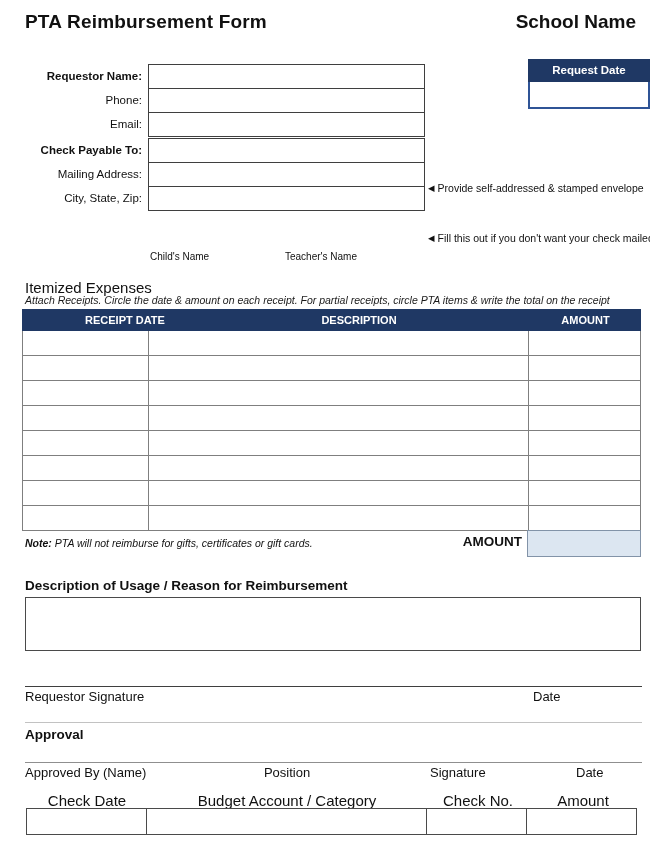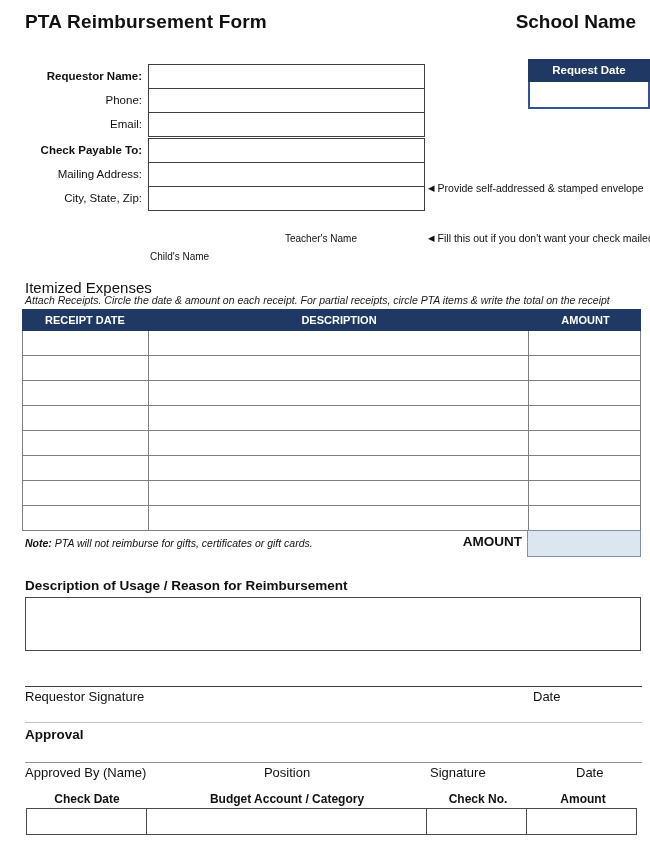--- a/index.html
+++ b/index.html
@@ -26,21 +26,21 @@
   .reqdate-box { height:27px; background:#fff; border:2px solid #2F5496; border-top:none; box-sizing:border-box; }
 
   
   .annot { position:absolute; left:428px; font-size:10.5px; white-space:nowrap; }
   .annot .glyph { font-size:8.5px; margin-right:3px; position:relative; top:-1px; }
 
   
   .exp-title { position:absolute; left:25px; top:271px; font-size:15px; font-weight:normal;margin-top:8px; }
   .exp-instr { position:absolute; left:25px; top:294px; font-size:10.5px; font-style:italic; color:#1a1a1a; }
   .exp-table { position:absolute; left:22px; top:309px; width:619px; }
-  .exp-head  { display:flex; height:22px; background:#1F3864; color:#fff; font-size:11px; font-weight:bold; }
+  .exp-head  { display:flex; height:22px; background:#1F3864; color:#fff; font-size:11px; font-weight:bold;padding-left:40px; }
   .hcell { display:flex; align-items:center; justify-content:center; box-sizing:border-box; }
   .c1 { width:126px; } .c2 { flex:1; } .c3 { width:111px; }
   .t-row { display:flex; height:25px; border-left:1px solid #7F7F7F; border-right:1px solid #7F7F7F; border-bottom:1px solid #7F7F7F; box-sizing:border-box; background:#fff; }
   .t-cell { box-sizing:border-box; }
   .t-row .c1, .t-row .c2 { border-right:1px solid #7F7F7F; }
 
   .exp-note { position:absolute; left:25px; top:537px; font-size:10.5px; font-style:italic; }
   .exp-note b { font-weight:bold; }
   .total-label { position:absolute; left:420px; top:534px; width:102px; text-align:right; font-size:13.5px; font-weight:bold; }
   .total-box { position:absolute; left:527px; top:530px; width:114px; height:27px; background:#DCE6F1; border:1px solid #8293A8; box-sizing:border-box; }
@@ -53,21 +53,21 @@
   .sig-line { position:absolute; left:25px; top:686px; width:617px; border-top:1px solid #3f3f3f; }
   .lbl-sm { position:absolute; font-size:13px; white-space:nowrap; }
 
   
   .app-sep  { position:absolute; left:25px; top:722px; width:617px; border-top:1px solid #c2c2c2; }
   .app-title{ position:absolute; left:25px; top:727px; font-size:13.5px; font-weight:bold; }
   .app-line { position:absolute; left:25px; top:762px; width:617px; border-top:1px solid #8f8f8f; }
   .centered { transform:translateX(-50%); }
 
   
-  .chk-lbl { position:absolute; top:792px; font-size:12px; font-weight:bold; white-space:nowrap; }
+  .chk-lbl { position:absolute; top:792px; font-size:15px; font-weight:normal; white-space:nowrap; }
   .check-row { position:absolute; left:26px; top:808px; display:flex; }
   .check-cell { height:27px; border:1px solid #4a4a4a; box-sizing:border-box; background:#fff; margin-left:-1px; }
   .check-cell:first-child { margin-left:0; }
   .w-cd { width:121px; } .w-ba { width:281px; } .w-cn { width:101px; } .w-am { width:111px; }
 </style>
 </head>
 <body>
 
 <div class="page">
 
@@ -102,21 +102,21 @@
     <div class="frow">
       <div class="flabel">Mailing Address:</div>
       <div class="fbox"></div>
     </div>
     <div class="frow">
       <div class="flabel">City, State, Zip:</div>
       <div class="fbox"></div>
     </div>
   </div>
   <div class="sublabel" style="left:150px; top:251px;">Child's Name</div>
-  <div class="sublabel" style="left:285px; top:233px;">Teacher's Name</div>
+  <div class="sublabel" style="left:285px; top:251px;">Teacher's Name</div>
 
   <div class="annot" style="top:182px;">
     <span class="glyph">◀</span><span>Provide self-addressed &amp; stamped envelope</span>
   </div>
   <div class="annot" style="top:232px;">
     <span class="glyph">◀</span><span>Fill this out if you don't want your check mailed</span>
   </div>
 
   <div class="exp-title">Itemized Expenses</div>
   <div class="exp-instr">Attach Receipts. Circle the date &amp; amount on each receipt. For partial receipts, circle PTA items &amp; write the total on the receipt</div>

